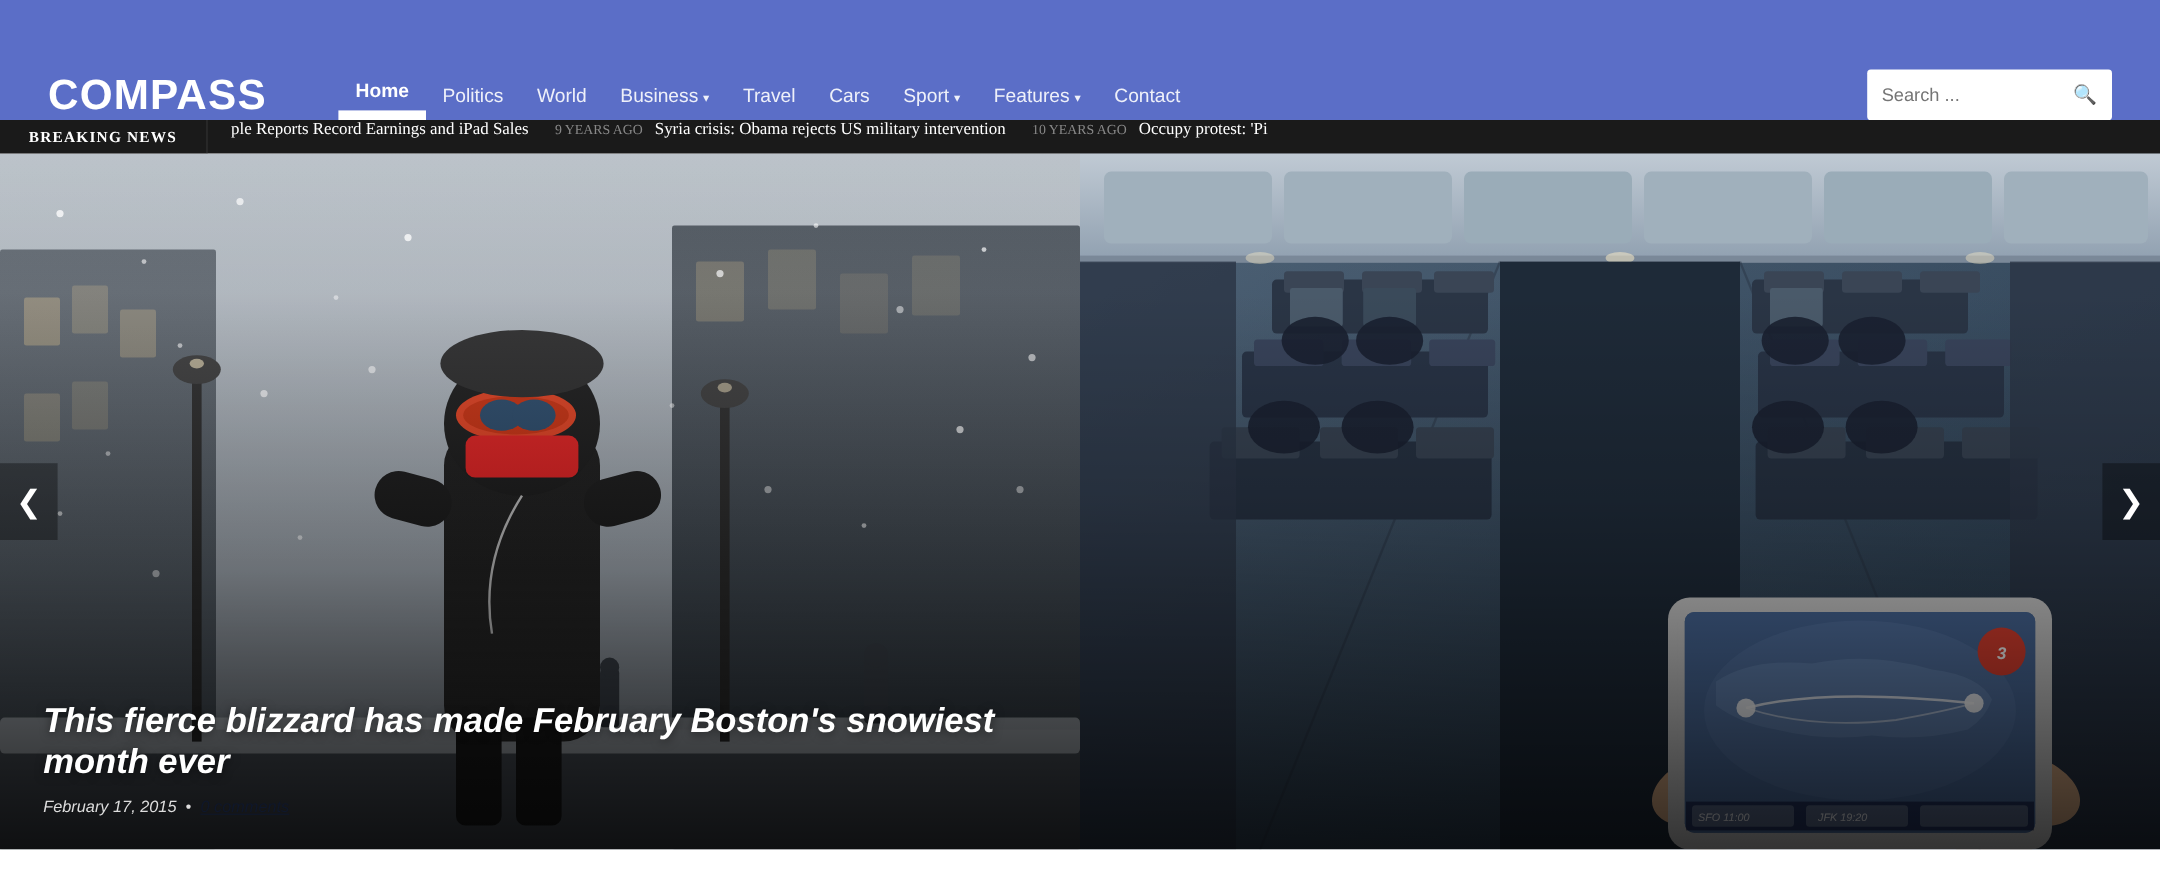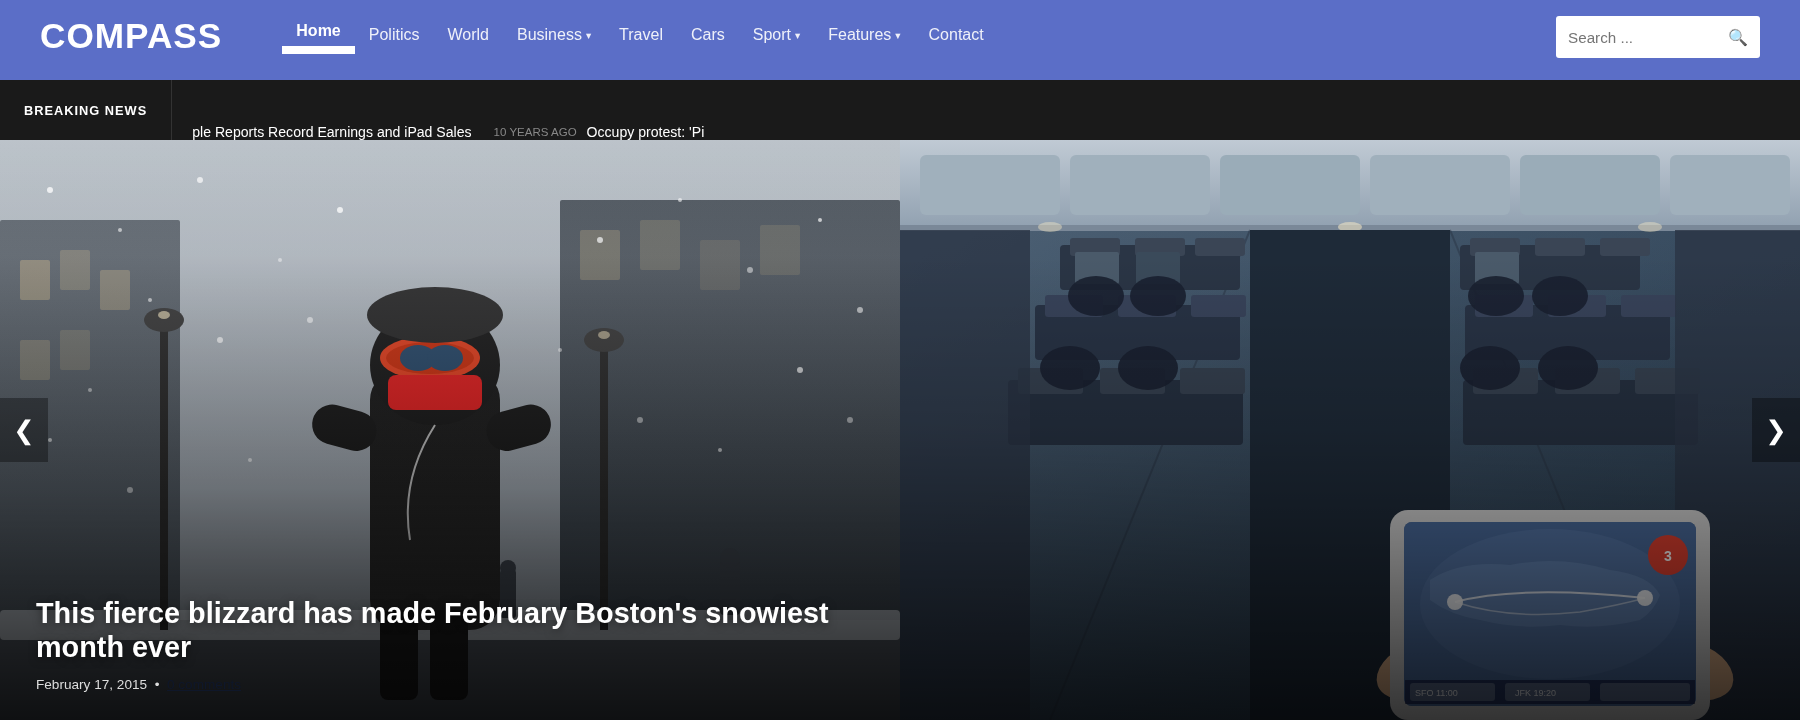--- a/index.html
+++ b/index.html
@@ -1,24 +1,24 @@
 <!DOCTYPE html>
 <html><head>
   <meta charset="utf-8">
   <style>
     * { margin: 0; padding: 0; box-sizing: border-box; }
     body { font-family: 'Arial', sans-serif; background: #fff; overflow-x: hidden; }
 
     
     header {
       background: #5b6ec7;
-      height: 80px;
-      display: flex;
-      align-items: flex-start;
-      padding: 16px 40px;
+      height: 100px;
+      display: flex;
+      align-items: flex-end;
+      padding: 0 40px;
     }
     .logo {
       font-size: 2.2rem;
       font-weight: 900;
       color: #fff;
       letter-spacing: 1px;
       margin-right: 60px;
       white-space: nowrap;
     }
     nav {
@@ -80,24 +80,25 @@
       cursor: pointer;
       padding: 8px 12px;
       color: #aaa;
       font-size: 1rem;
     }
 
     
     .breaking-bar {
       background: #1a1a1a;
       color: #fff;
-      height: 60px;
-      display: flex;
-      align-items: flex-end;
+      height: 28px;
+      display: flex;
+      align-items: flex-start;
       overflow: hidden;
+      font-family: Liberation Serif, serif;
     }
     .breaking-label {
       background: #1a1a1a;
       padding: 0 24px;
       font-size: 0.8rem;
       font-weight: 700;
       letter-spacing: 1px;
       color: #fff;
       white-space: nowrap;
       border-right: 1px solid #333;
@@ -133,20 +134,21 @@
       display: flex;
       width: 100%;
       height: 580px;
       position: relative;
     }
     .hero-panel {
       flex: 1;
       position: relative;
       overflow: hidden;
       cursor: pointer;
+      font-style: italic;
     }
     .hero-panel .bg {
       width: 100%;
       height: 100%;
       display: flex;
       align-items: center;
       justify-content: center;
     }
     
     .hero-panel.left .bg {
@@ -259,20 +261,24 @@
     <input type="text" placeholder="Search ..." style="">
     <button>🔍</button>
   </div>
 </header>
 
 <div class="breaking-bar">
   <div class="breaking-label">BREAKING NEWS</div>
   <div class="breaking-items">
     <div class="breaking-item">
       <span class="headline">ple Reports Record Earnings and iPad Sales</span>
+    </div>
+    <div class="breaking-item">
+      <span class="age">9 YEARS AGO</span>
+      <span class="headline">Syria crisis: Obama rejects US military intervention</span>
     </div>
     <div class="breaking-item">
       <span class="age">10 YEARS AGO</span>
       <span class="headline">Occupy protest: 'Pi</span>
     </div>
   </div>
 </div>
 
 <div class="hero">
 

